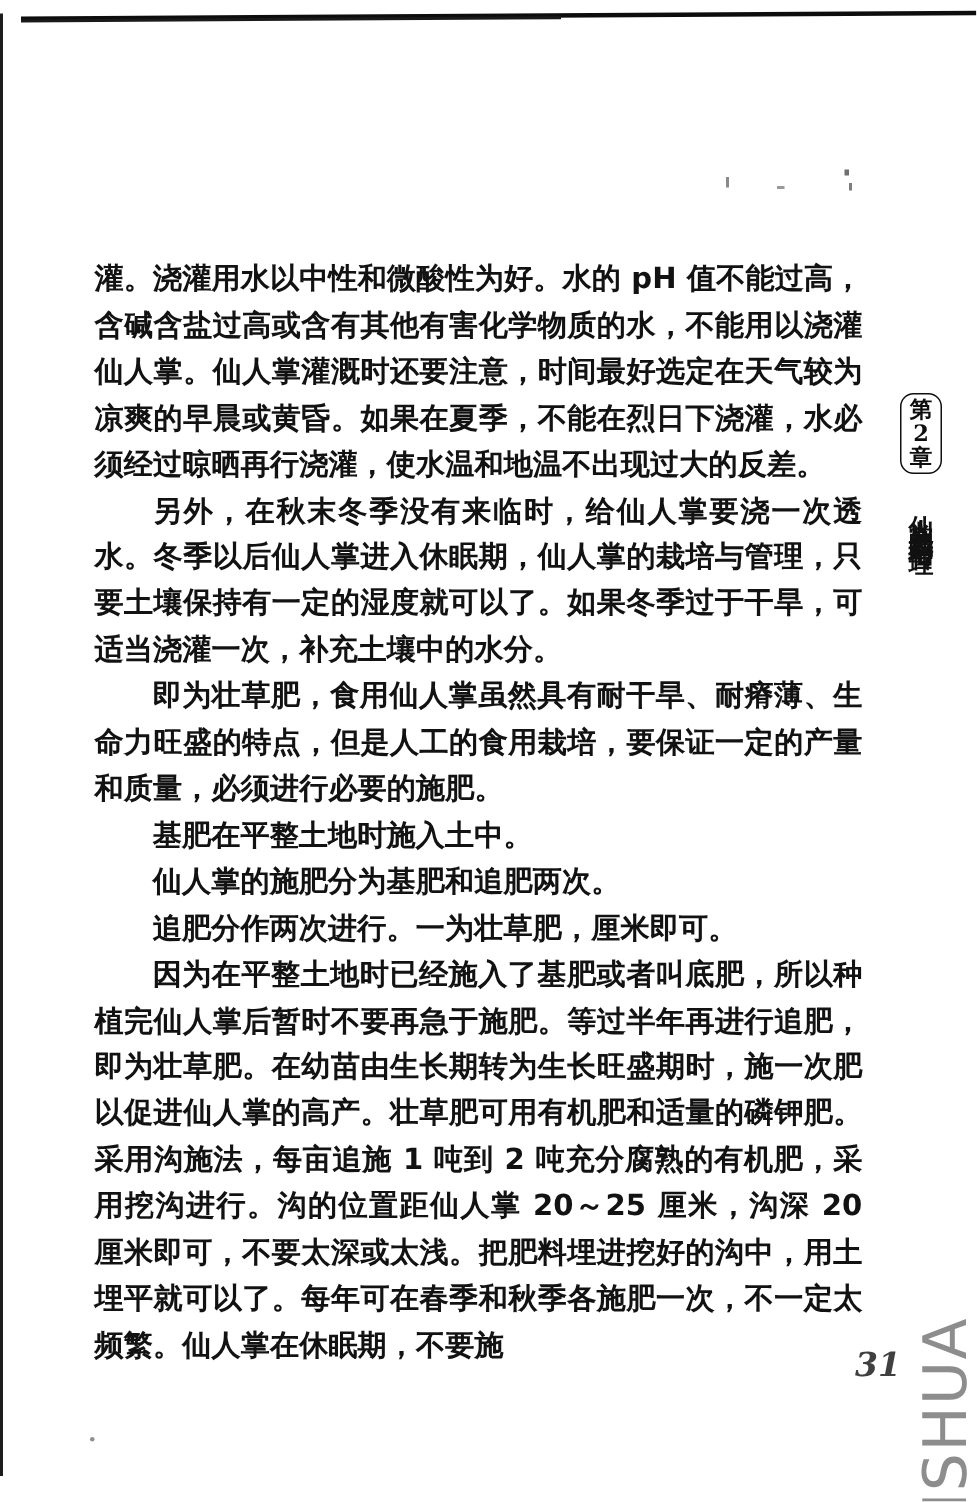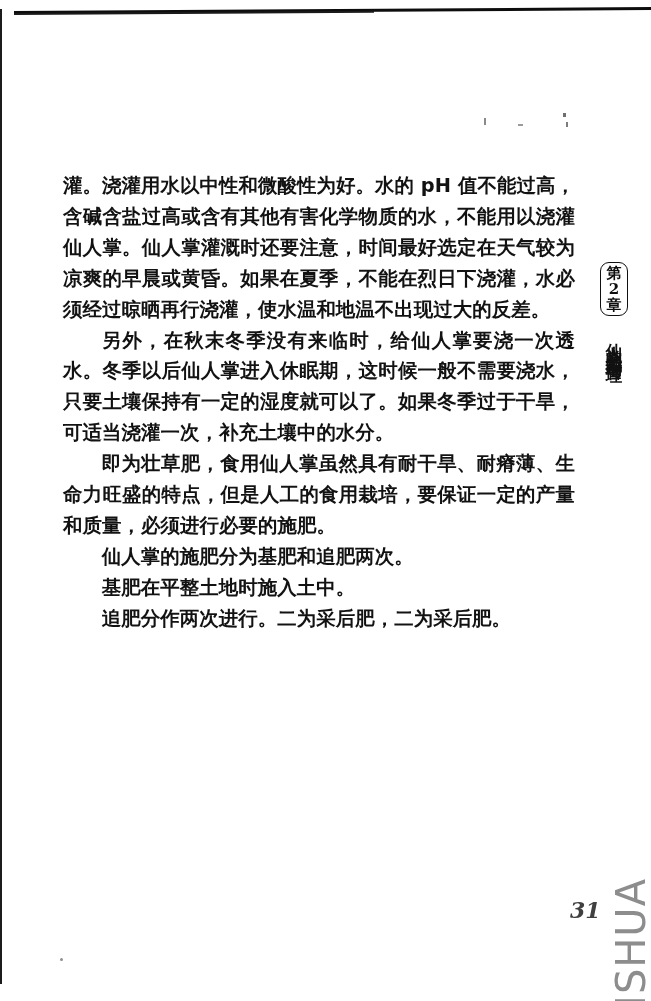--- a/index.html
+++ b/index.html
@@ -165,25 +165,26 @@
   <div class="scan-top-edge"></div>
   <div class="scan-left-edge"></div>
   <div class="speck s1"></div>
   <div class="speck s2"></div>
   <div class="speck s3"></div>
   <div class="speck s4"></div>
   <div class="speck s5"></div>
 
   <div class="body-text">
     <p>灌。浇灌用水以中性和微酸性为好。水的 pH 值不能过高，含碱含盐过高或含有其他有害化学物质的水，不能用以浇灌仙人掌。仙人掌灌溉时还要注意，时间最好选定在天气较为凉爽的早晨或黄昏。如果在夏季，不能在烈日下浇灌，水必须经过晾晒再行浇灌，使水温和地温不出现过大的反差。</p>
-    <p class="indent">另外，在秋末冬季没有来临时，给仙人掌要浇一次透水。冬季以后仙人掌进入休眠期，这时候一般不需要浇水，只要土壤保持有一定的湿度就可以了。如果冬季过于干旱，可适当浇灌一次，补充土壤中的水分。</p>
+    <p class="indent">另外，在秋末冬季没有来临时，给仙人掌要浇一次透水。冬季以后仙人掌进入休眠期，仙人掌的栽培与管理，只要土壤保持有一定的湿度就可以了。如果冬季过于干旱，可适当浇灌一次，补充土壤中的水分。</p>
     <p class="indent">即为壮草肥，食用仙人掌虽然具有耐干旱、耐瘠薄、生命力旺盛的特点，但是人工的食用栽培，要保证一定的产量和质量，必须进行必要的施肥。</p>
+    <p class="indent">基肥在平整土地时施入土中。</p>
     <p class="indent">仙人掌的施肥分为基肥和追肥两次。</p>
-    <p class="indent">基肥在平整土地时施入土中。</p>
-    <p class="indent">追肥分作两次进行。二为采后肥，二为采后肥。</p>
+    <p class="indent">追肥分作两次进行。一为壮草肥，厘米即可。</p>
+    <p class="indent">因为在平整土地时已经施入了基肥或者叫底肥，所以种植完仙人掌后暂时不要再急于施肥。等过半年再进行追肥，即为壮草肥。在幼苗由生长期转为生长旺盛期时，施一次肥以促进仙人掌的高产。壮草肥可用有机肥和适量的磷钾肥。采用沟施法，每亩追施 1 吨到 2 吨充分腐熟的有机肥，采用挖沟进行。沟的位置距仙人掌 20～25 厘米，沟深 20 厘米即可，不要太深或太浅。把肥料埋进挖好的沟中，用土埋平就可以了。每年可在春季和秋季各施肥一次，不一定太频繁。仙人掌在休眠期，不要施</p>
   </div>
 
   <div class="side-tab">
     <div class="chap-box">
       <span>第</span>
       <span class="num">2</span>
       <span>章</span>
     </div>
     <div class="side-vert">仙人掌的栽培与管理</div>
   </div>

